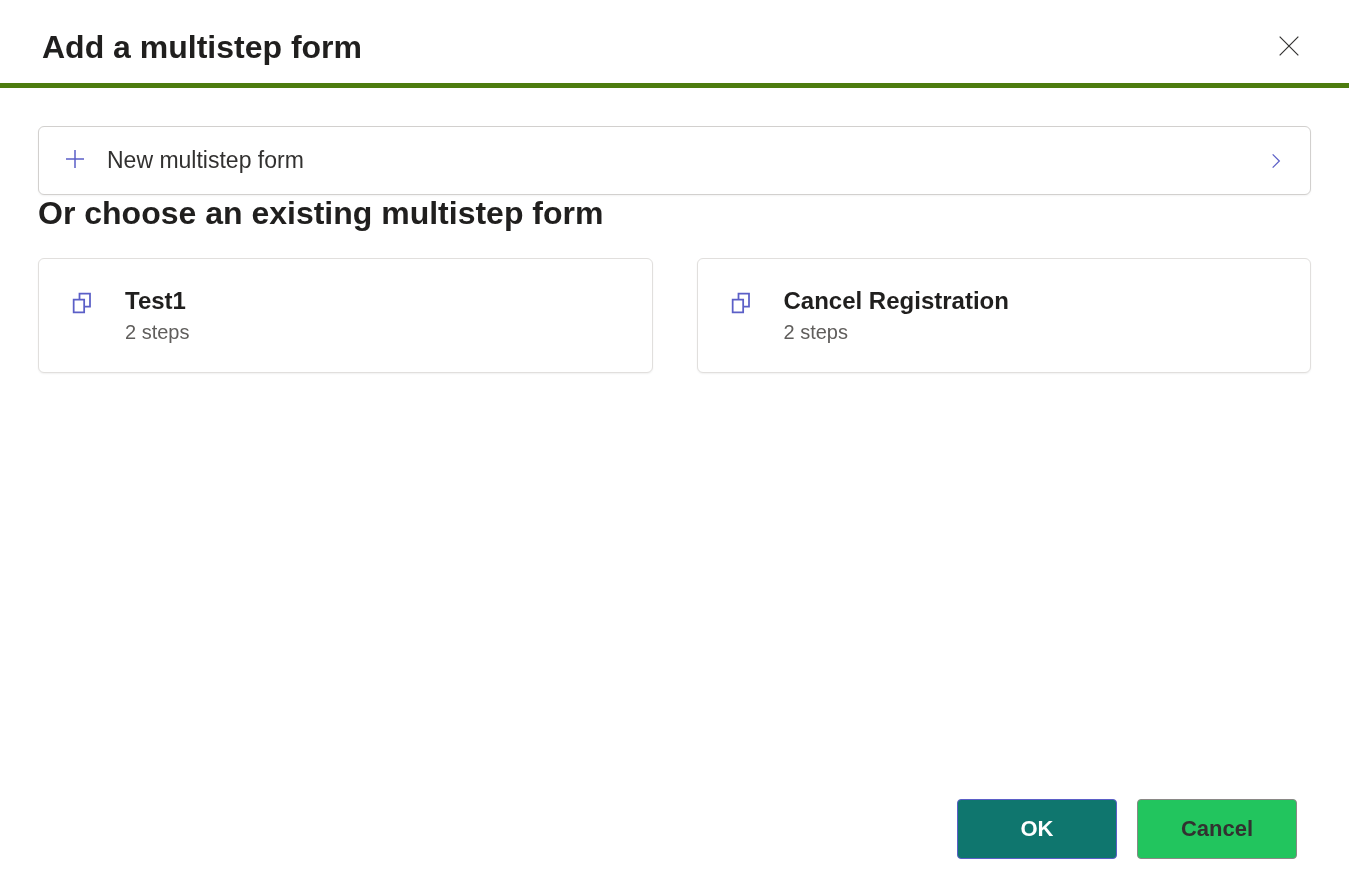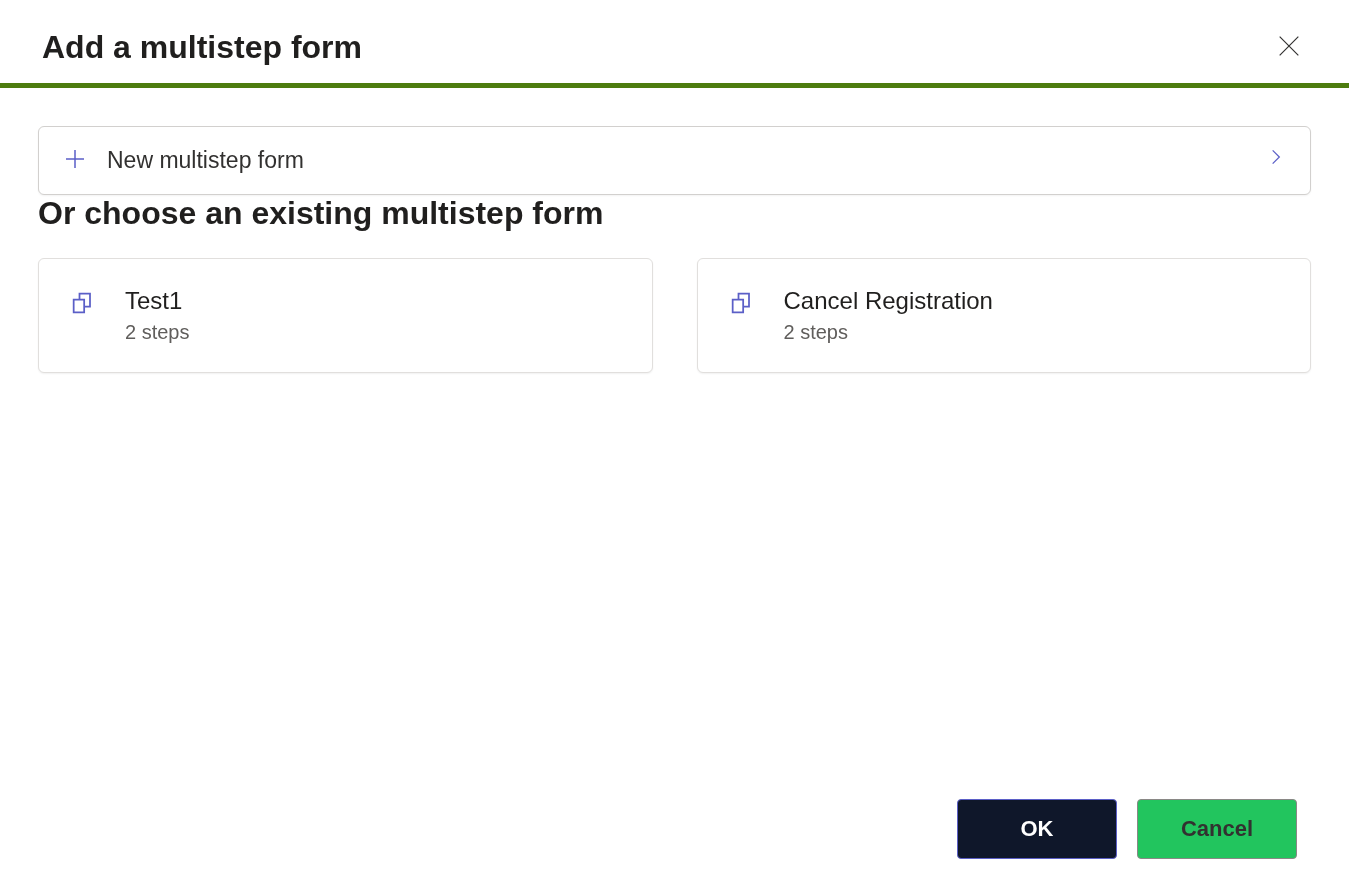--- a/index.html
+++ b/index.html
@@ -41,21 +41,21 @@
       height: 28px;
       stroke: #323130;
       stroke-width: 1;
     }
     .dialog-body {
       padding: 38px 38px 0 38px;
     }
     .new-form-button {
       width: 100%;
       display: flex;
-      align-items: flex-start;
+      align-items: flex-end;
       justify-content: space-between;
       padding: 20px 24px;
       background: #ffffff;
       border: 1px solid #d2d0ce;
       border-radius: 6px;
       cursor: pointer;
       font-family: inherit;
       box-shadow: 0 1px 2px rgba(0,0,0,0.05);
     }
     .new-form-left {
@@ -110,21 +110,21 @@
       fill: none;
       margin-top: 2px;
     }
     .form-card-text {
       display: flex;
       flex-direction: column;
       gap: 6px;
     }
     .form-card-title {
       font-size: 24px;
-      font-weight: 400;
+      font-weight: 700;
       color: #201f1e;
     }
     .form-card-subtitle {
       font-size: 20px;
       color: #605e5c;
     }
     .dialog-footer {
       position: absolute;
       bottom: 32px;
       right: 52px;
@@ -135,21 +135,21 @@
       min-width: 160px;
       padding: 16px 32px;
       font-size: 22px;
       font-weight: 600;
       font-family: inherit;
       border-radius: 4px;
       cursor: pointer;
       border: 1px solid transparent;
     }
     .btn-primary {
-      background: #0f172a;
+      background: #0f766e;
       color: #ffffff;
       border-color: #5b5fc7;
     }
     .btn-secondary {
       background: #22c55e;
       color: #323130;
       border-color: #8a8886;
     }
   </style>
 </head>

